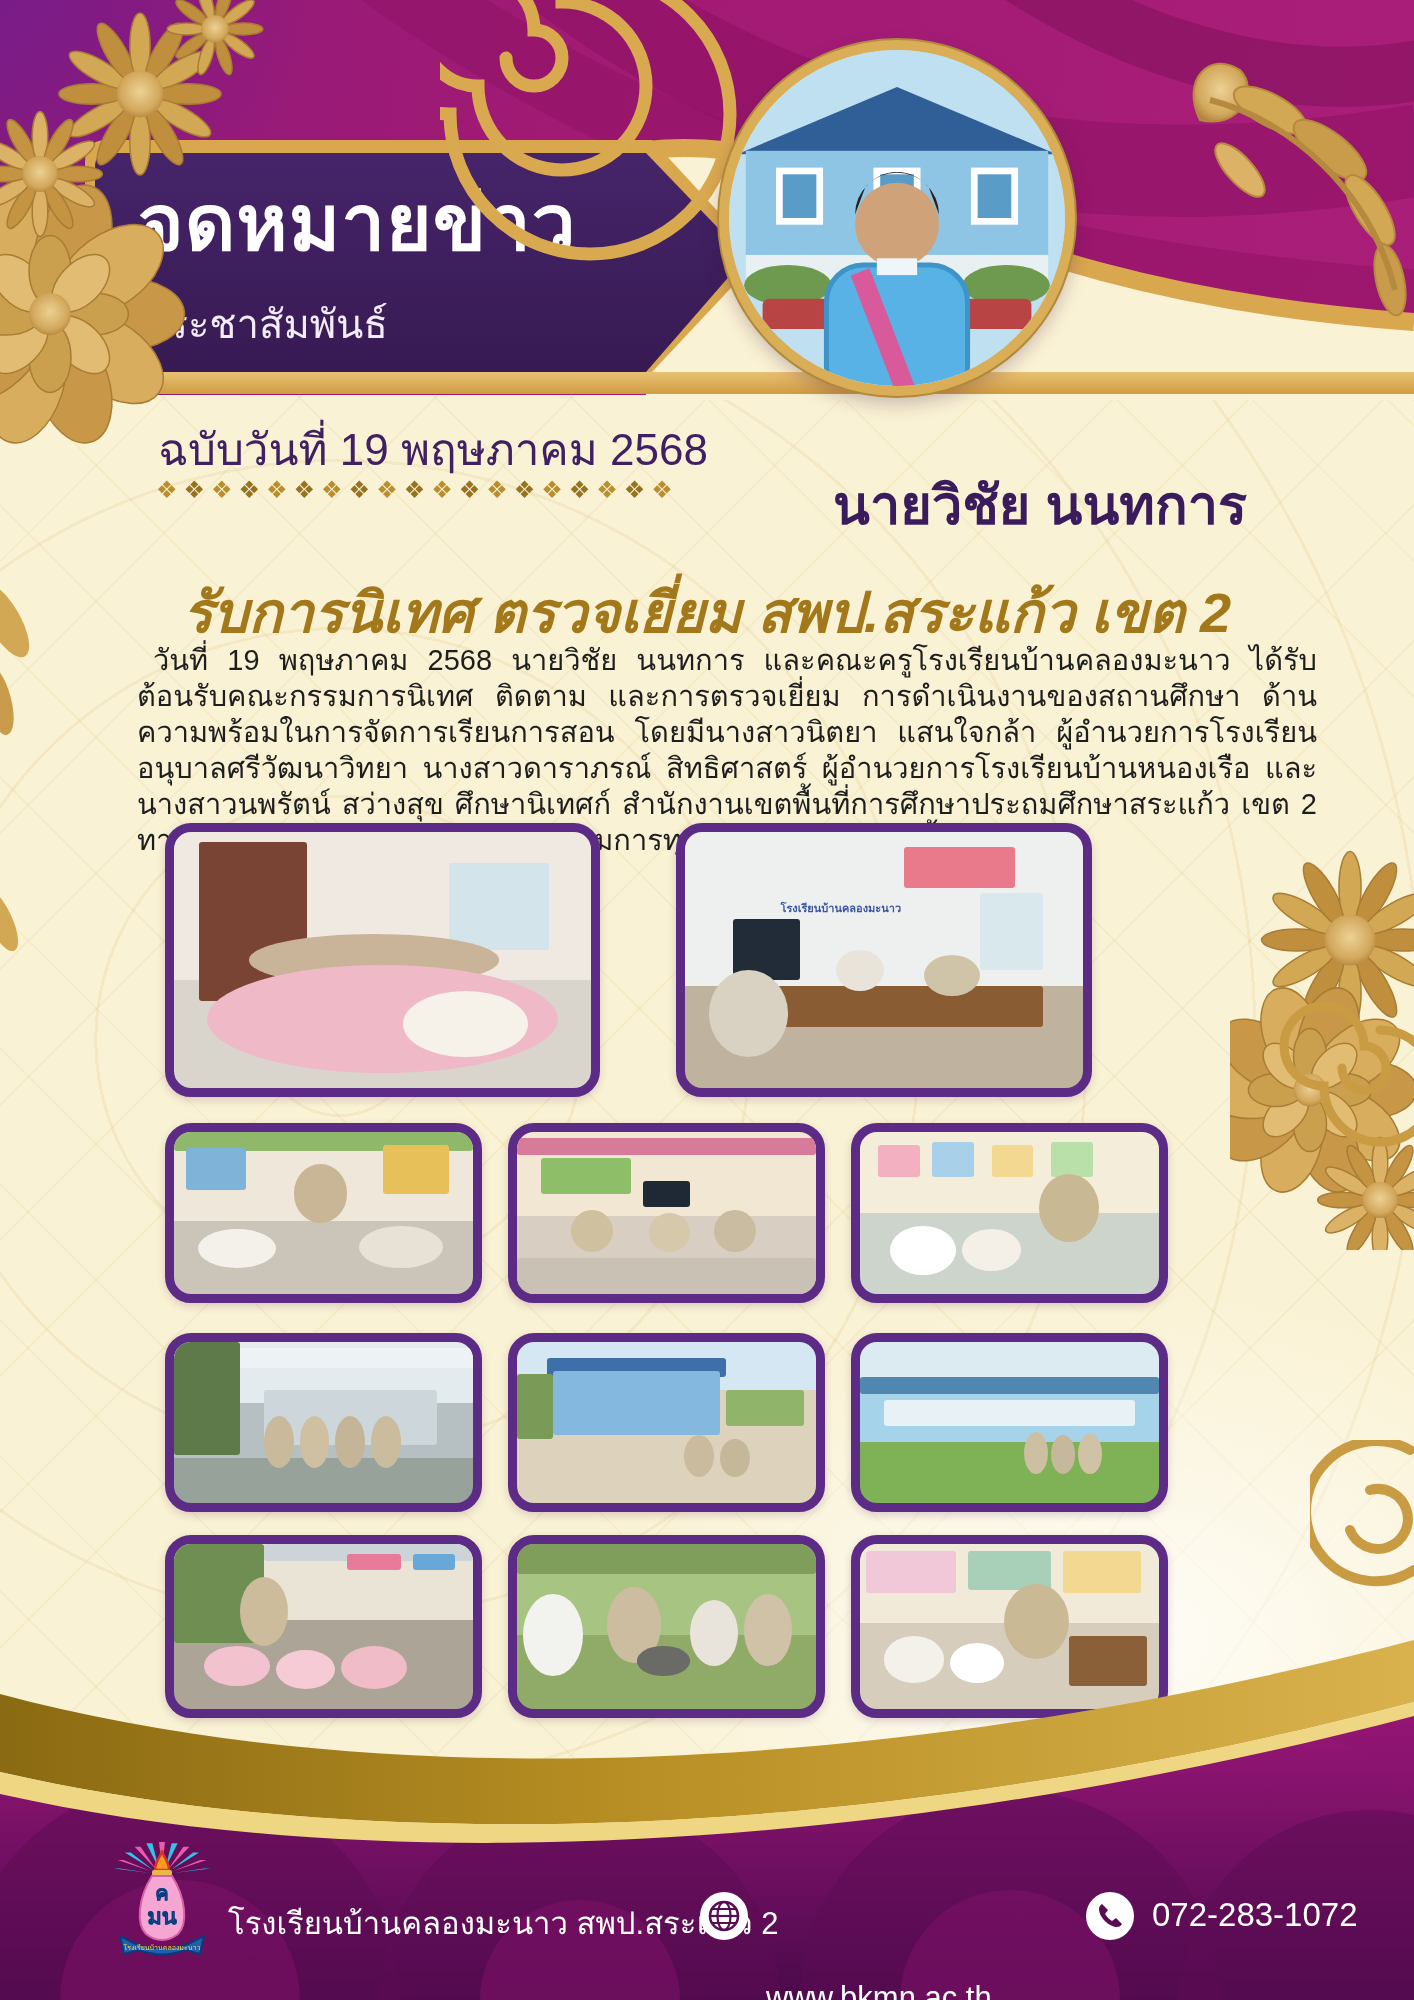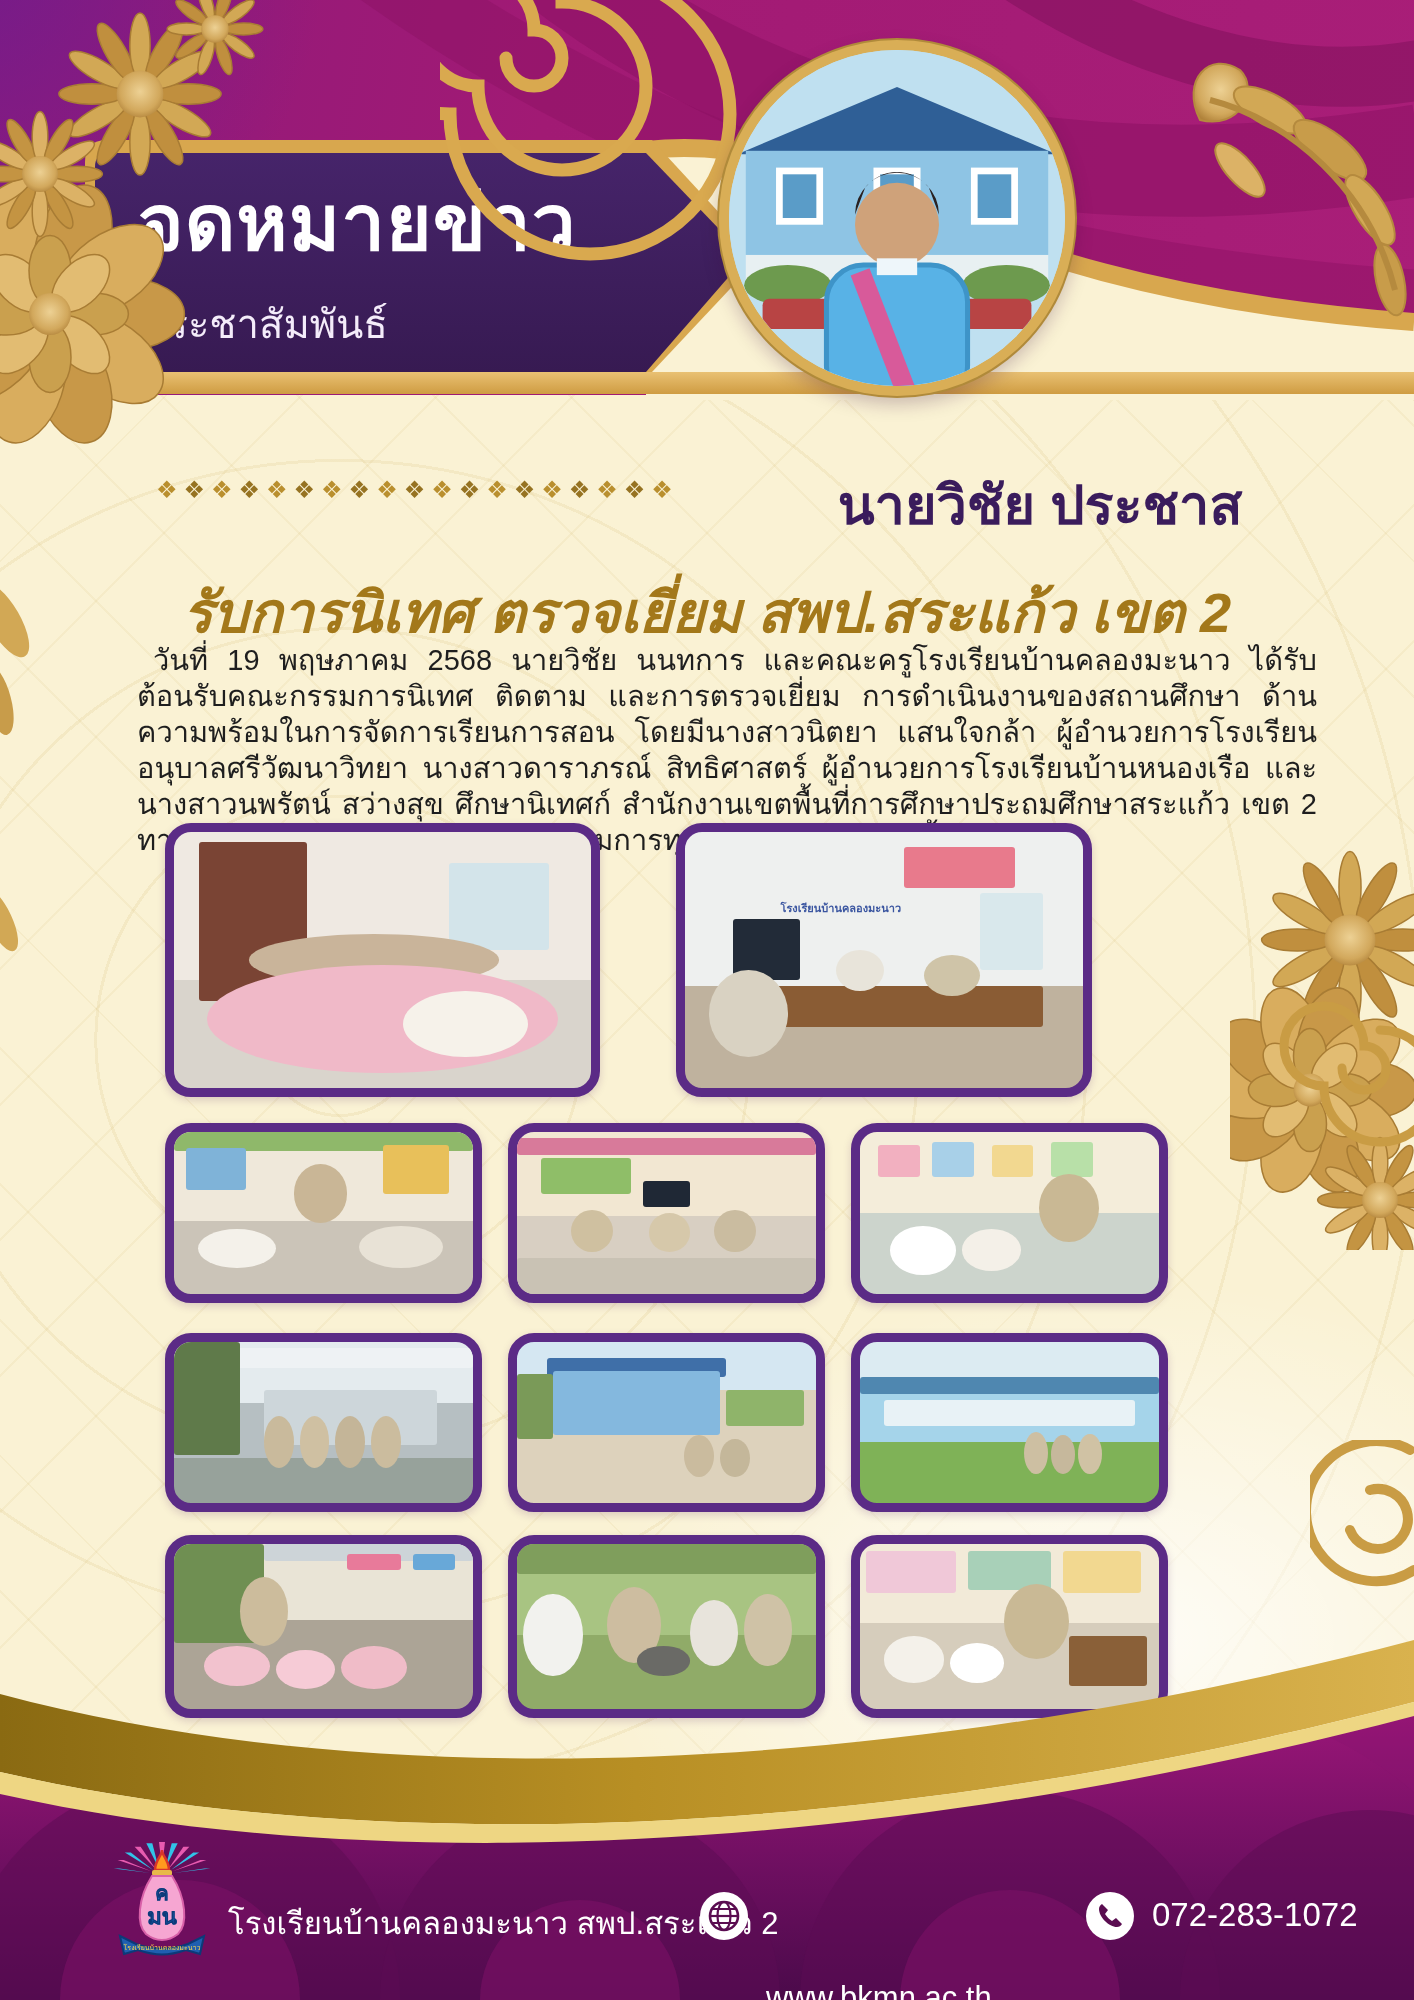--- a/index.html
+++ b/index.html
@@ -277,23 +277,24 @@
         <rect x="58" y="128" width="84" height="82" rx="22" fill="#58b2e6"></rect>
         <rect x="58" y="128" width="84" height="82" rx="22" fill="none" stroke="#3e94c8" stroke-width="3"></rect>
         <path d="M78,132 L108,210" stroke="#d85a9a" stroke-width="12"></path>
         <circle cx="100" cy="104" r="25" fill="#cfa27a"></circle>
         <path d="M75,98 a25,25 0 0 1 50,0 l-6,-16 a24,24 0 0 0 -38,0 Z" fill="#2a2222"></path>
         <rect x="88" y="124" width="24" height="10" fill="#eef6fa"></rect>
       </g>
     </svg>
   </div>
 
+  <div class="abs issue-date">ฉบับวันที่ 19 พฤษภาคม 2568</div>
   <div class="abs separator" id="separator"><span class="a">❖</span><span class="b">❖</span><span class="a">❖</span><span class="b">❖</span><span class="a">❖</span><span class="b">❖</span><span class="a">❖</span><span class="b">❖</span><span class="a">❖</span><span class="b">❖</span><span class="a">❖</span><span class="b">❖</span><span class="a">❖</span><span class="b">❖</span><span class="a">❖</span><span class="b">❖</span><span class="a">❖</span><span class="b">❖</span><span class="a">❖</span></div>
 
-  <div class="abs director-name">นายวิชัย ประชาส</div>
+  <div class="abs director-name">นายวิชัย นนทการ</div>
 
   <div class="abs headline">รับการนิเทศ ตรวจเยี่ยม สพป.สระแก้ว เขต 2</div>
   <p class="abs article-body">วันที่ 19 พฤษภาคม 2568 นายวิชัย นนทการ และคณะครูโรงเรียนบ้านคลองมะนาว ได้รับต้อนรับคณะกรรมการนิเทศ ติดตาม และการตรวจเยี่ยม การดำเนินงานของสถานศึกษา ด้านความพร้อมในการจัดการเรียนการสอน โดยมีนางสาวนิตยา แสนใจกล้า ผู้อำนวยการโรงเรียนอนุบาลศรีวัฒนาวิทยา นางสาวดาราภรณ์ สิทธิศาสตร์ ผู้อำนวยการโรงเรียนบ้านหนองเรือ และนางสาวนพรัตน์ สว่างสุข ศึกษานิเทศก์ สำนักงานเขตพื้นที่การศึกษาประถมศึกษาสระแก้ว เขต 2 ทางโรงเรียนขอขอบพระคุณคณะกรรมการทุกท่านมา ณ โอกาสนี้</p>
 
   <div id="gallery">
       <div class="photo" style="left: 165px; top: 823px; width: 435px; height: 274px; background: linear-gradient(rgb(239, 233, 226) 0%, rgb(239, 233, 226) 58%, rgb(217, 212, 204) 58%, rgb(217, 212, 204) 100%);">
         <div class="shape" style="left: 6%; top: 4%; width: 26%; height: 62%; background: rgb(122, 68, 52); border-radius: 3px;"></div>
         <div class="shape" style="left: 66%; top: 12%; width: 24%; height: 34%; background: rgb(211, 228, 234); border-radius: 3px;"></div>
         <div class="shape" style="left: 18%; top: 40%; width: 60%; height: 20%; background: rgb(201, 180, 154); border-radius: 50%;"></div>
         <div class="shape" style="left: 8%; top: 52%; width: 84%; height: 42%; background: rgb(240, 185, 200); border-radius: 50%;"></div>

